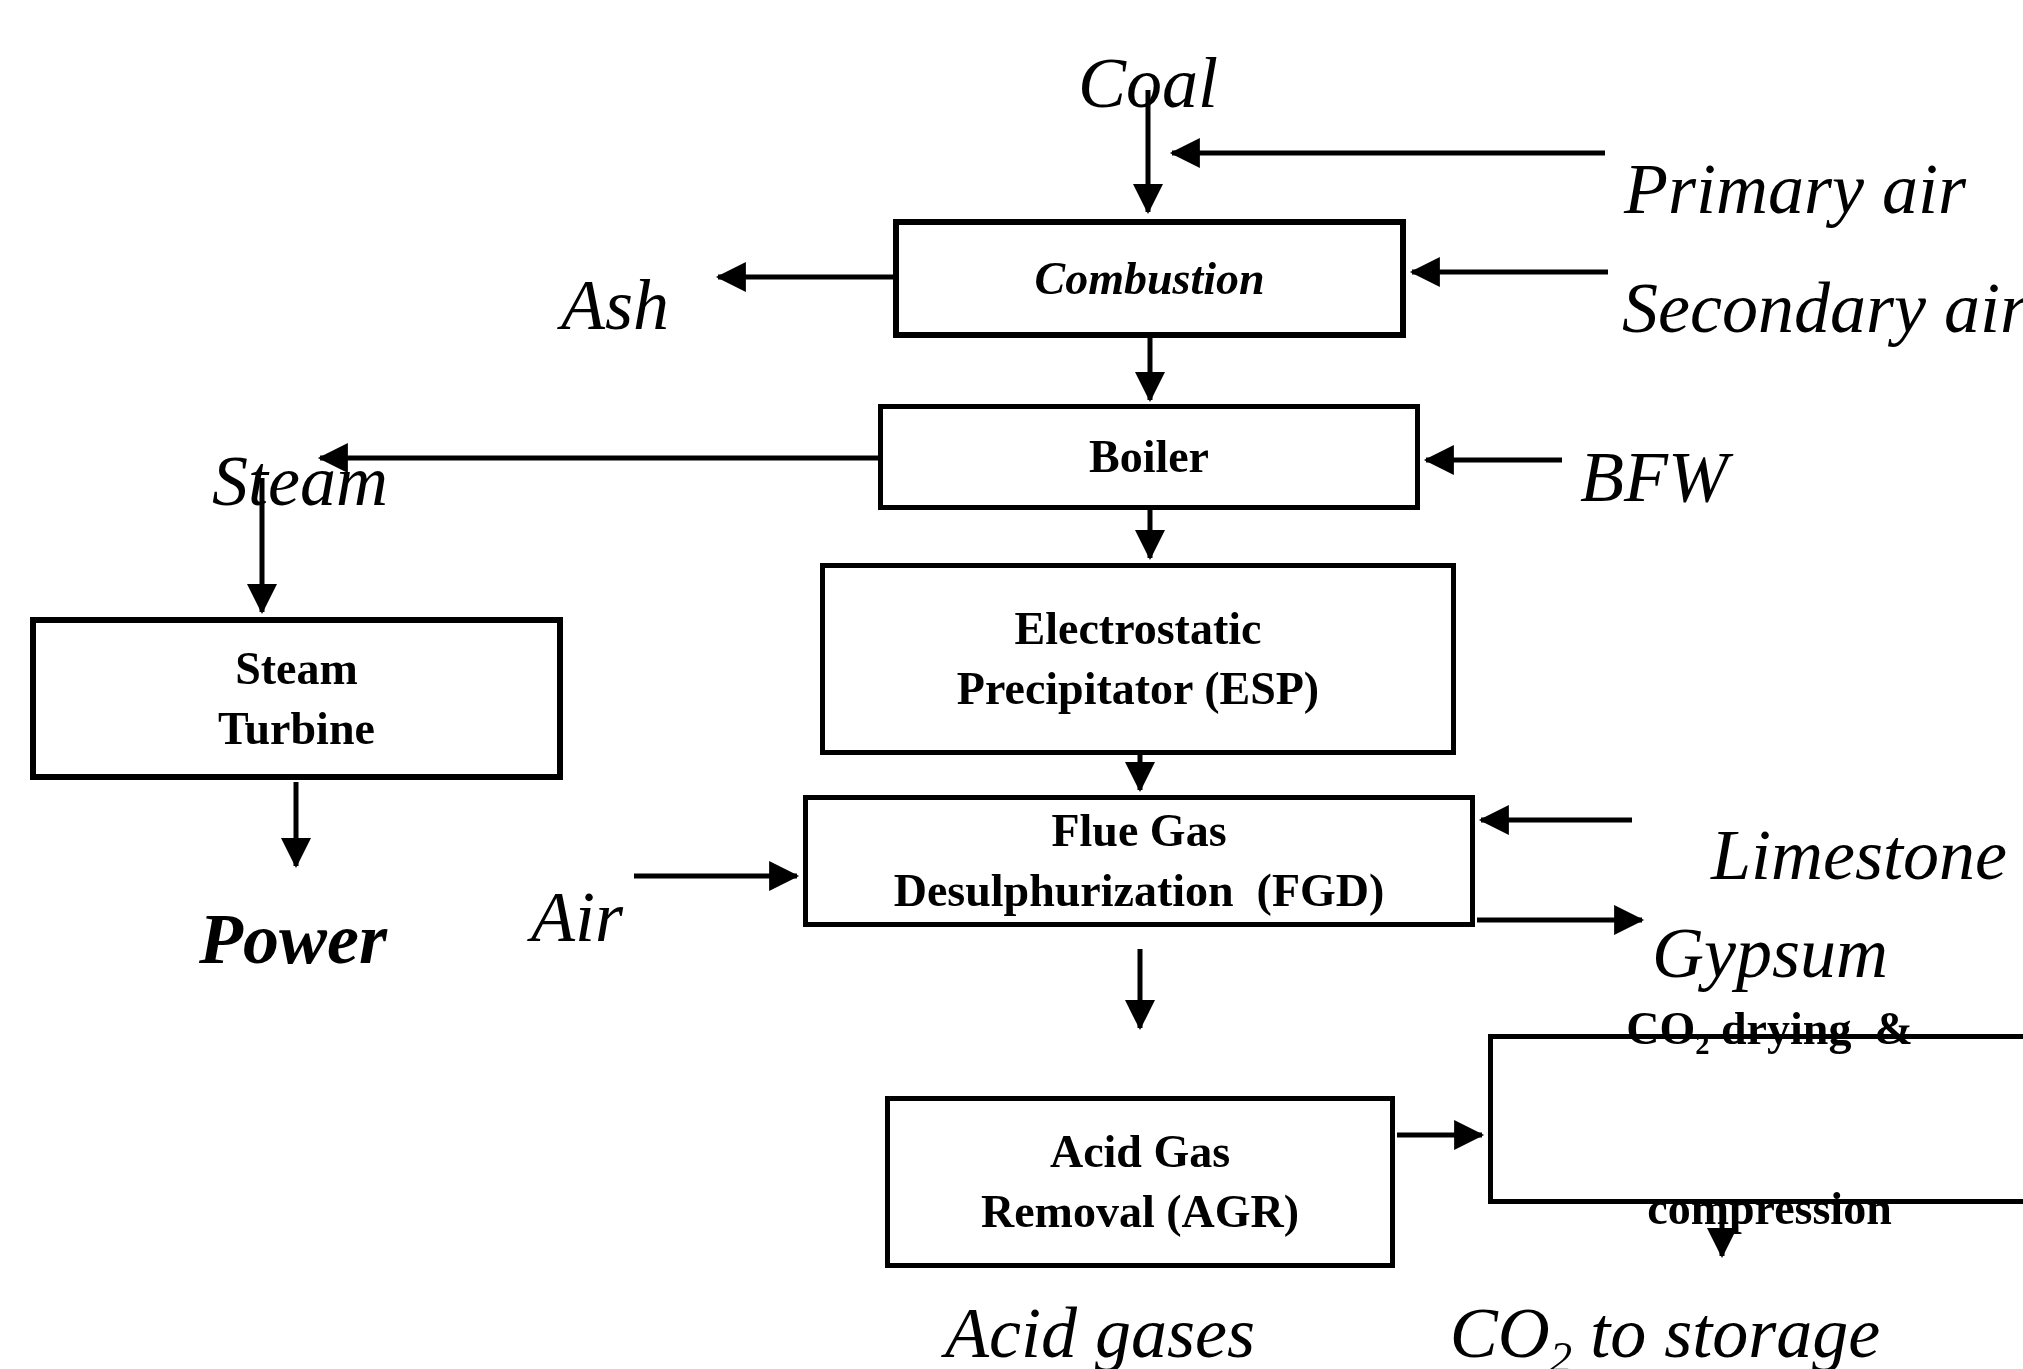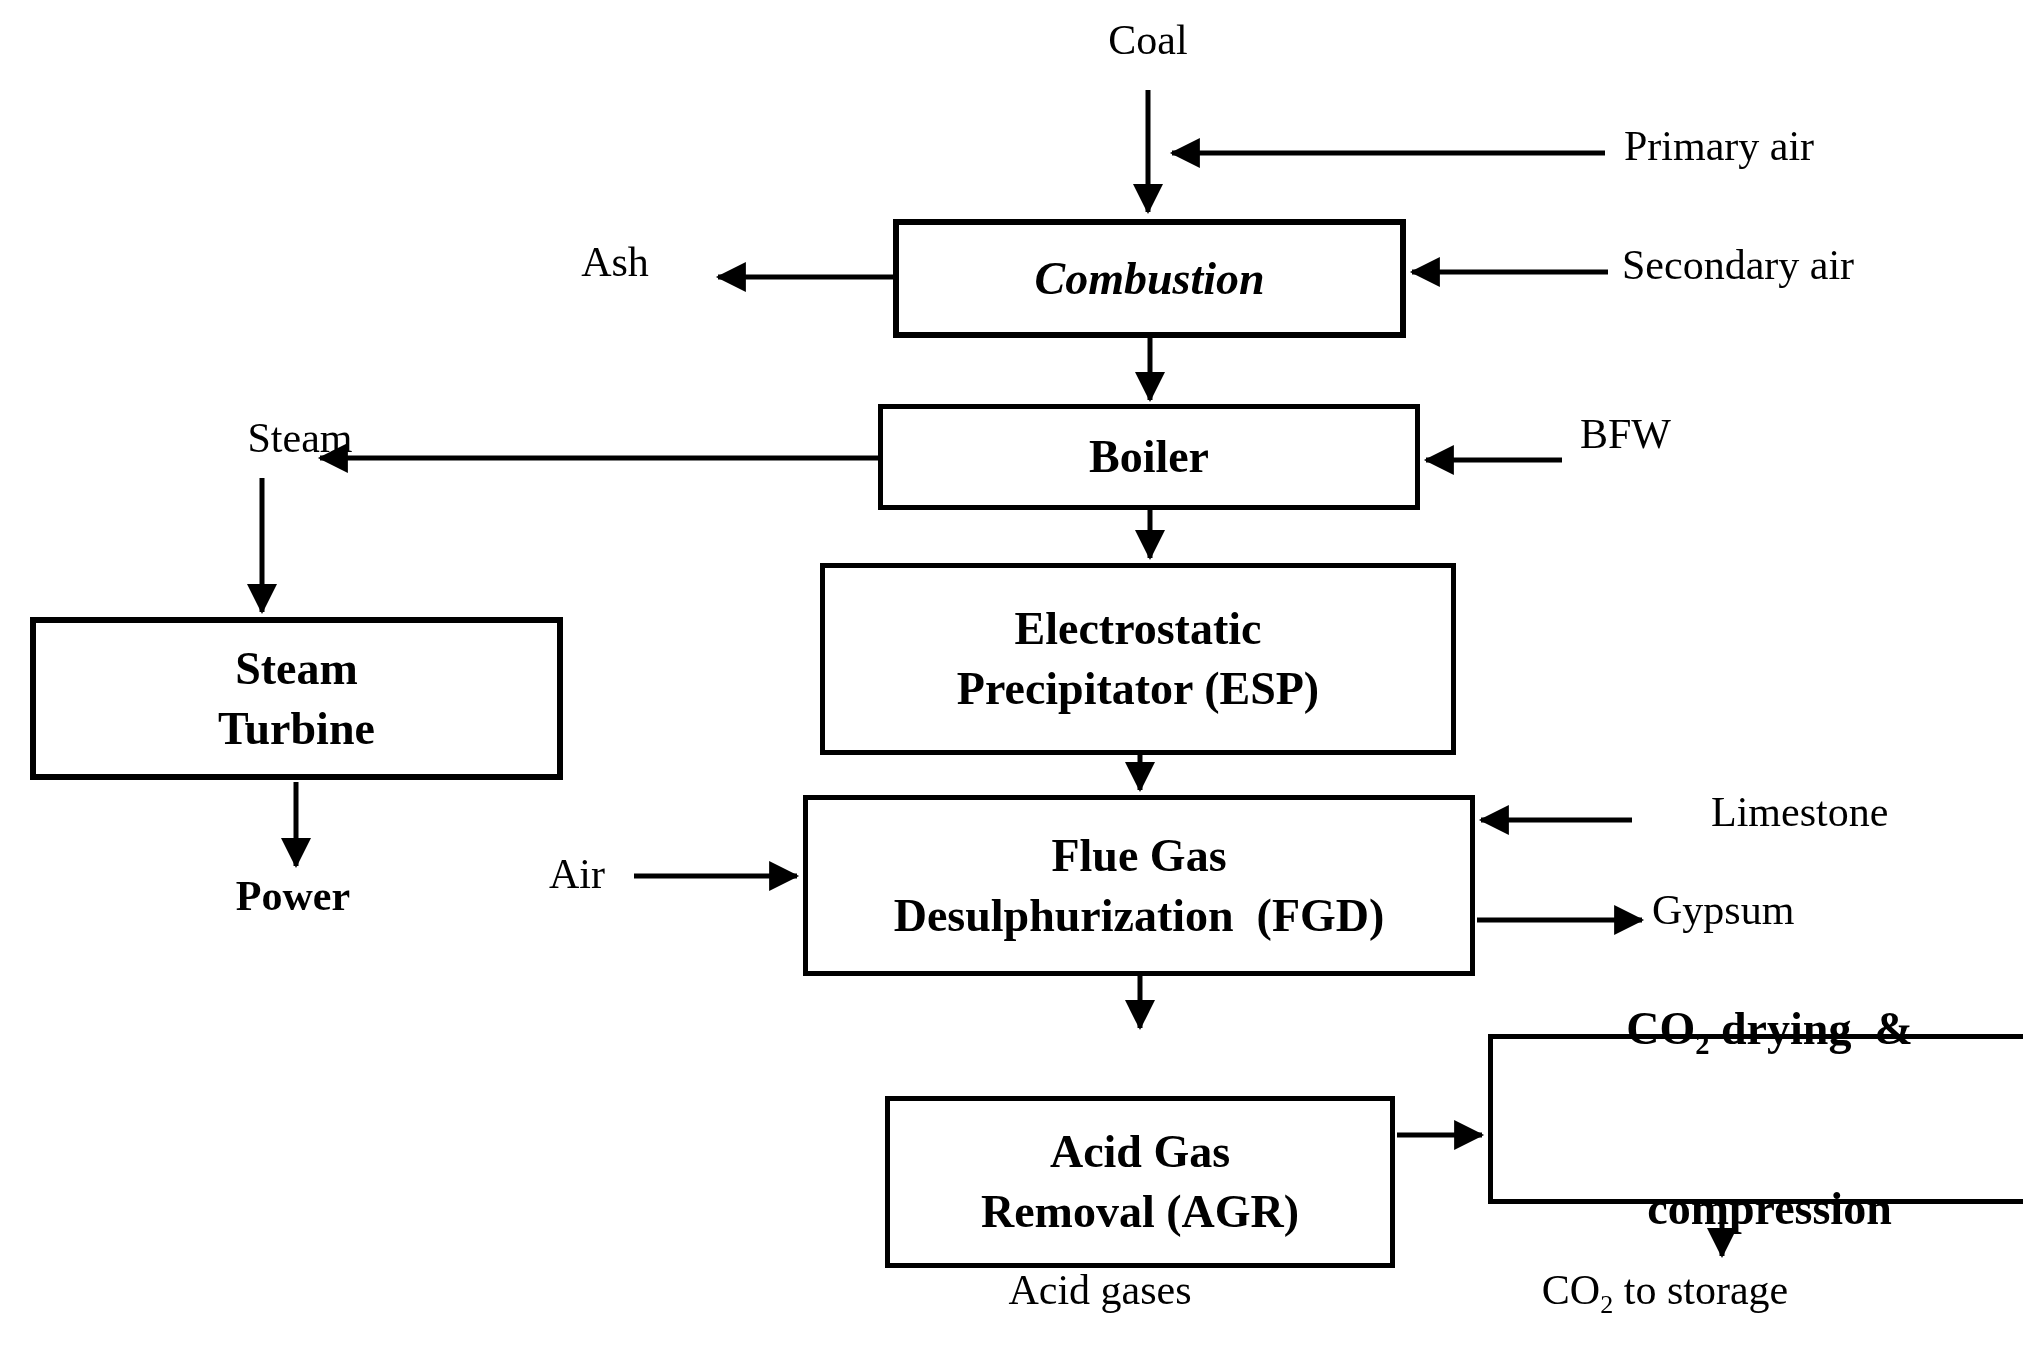--- a/index.html
+++ b/index.html
@@ -22,23 +22,25 @@
   }
   .node .node-label{
     font-weight:bold;
     font-size:46px;
     line-height:1.3;
     white-space:pre-wrap;
   }
   .node.thick{border-width:6px;}
   .stream{
     position:absolute;
-    font-size:42px;
+    font-style:italic;
+    font-size:72px;
     line-height:1.05;
     white-space:nowrap;
+    margin-top:28px;
   }
   .stream.centered{transform:translateX(-50%);}
   .stream.bold{font-weight:bold;}
   sub.sub{font-size:0.62em;line-height:0;}
   .line{display:block;}
 </style>
 </head>
 <body>
 
 <div id="canvas">
@@ -77,21 +79,21 @@
 
   <div class="node" style="left:878px;top:404px;width:542px;height:106px;">
     <span class="node-label">Boiler</span>
   </div>
 
   <div class="node" style="left:820px;top:563px;width:636px;height:192px;">
     <span class="node-label">Electrostatic
 Precipitator (ESP)</span>
   </div>
 
-  <div class="node" style="left:803px;top:795px;width:672px;height:181px;">
+  <div class="node" style="left:803px;top:795px;width:672px;height:132px;">
     <span class="node-label">Flue Gas
 Desulphurization  (FGD)</span>
   </div>
 
   <div class="node" style="left:885px;top:1096px;width:510px;height:172px;">
     <span class="node-label">Acid Gas
 Removal (AGR)</span>
   </div>
 
   <div class="node" style="left:1488px;top:1034px;width:563px;height:170px;">

